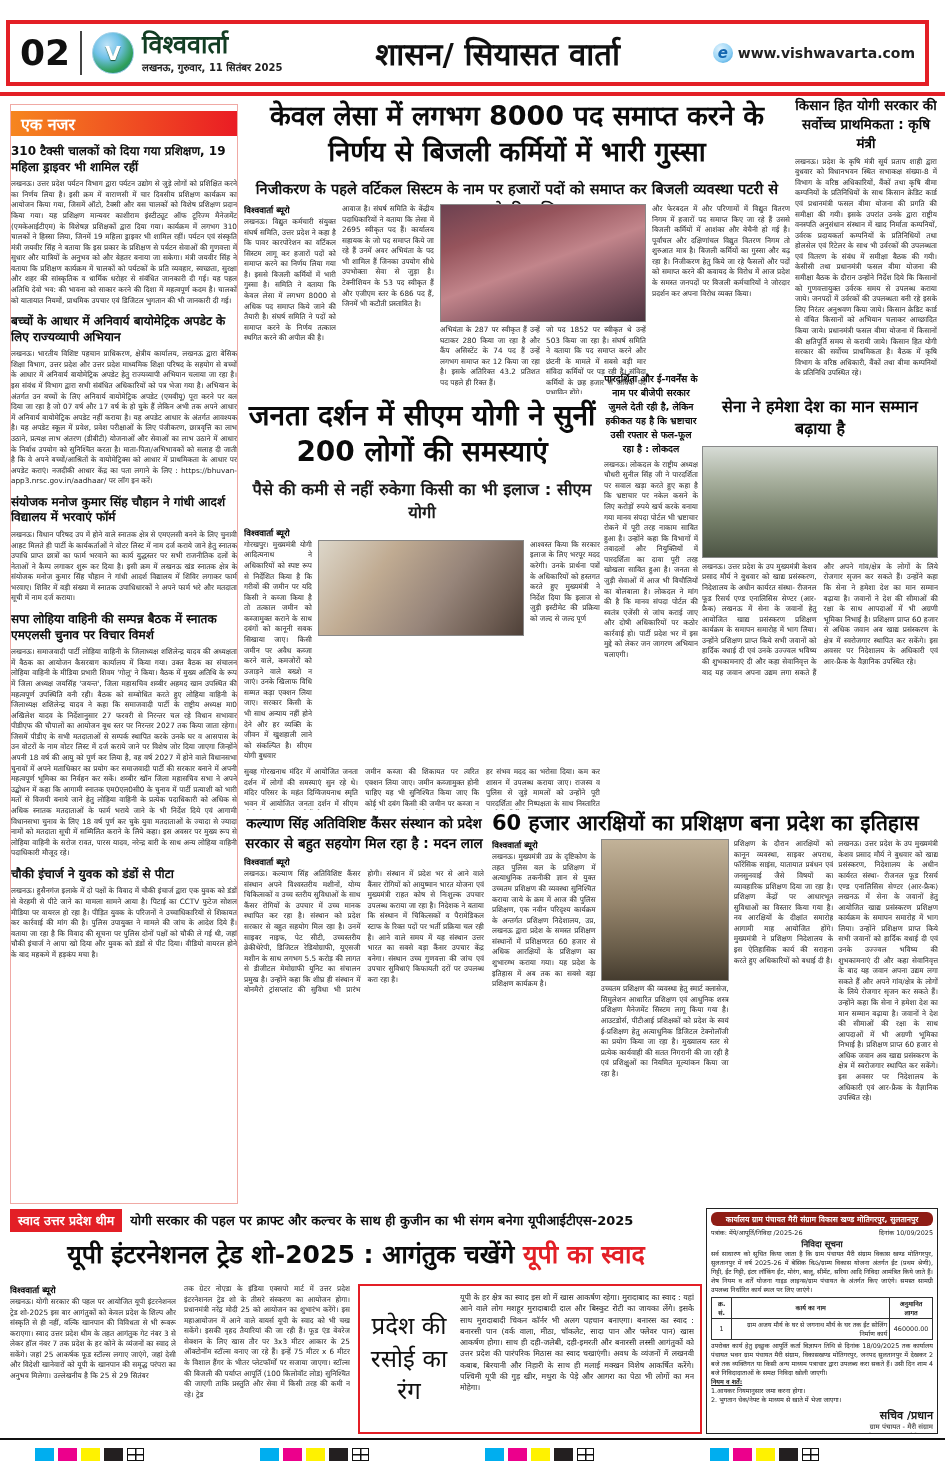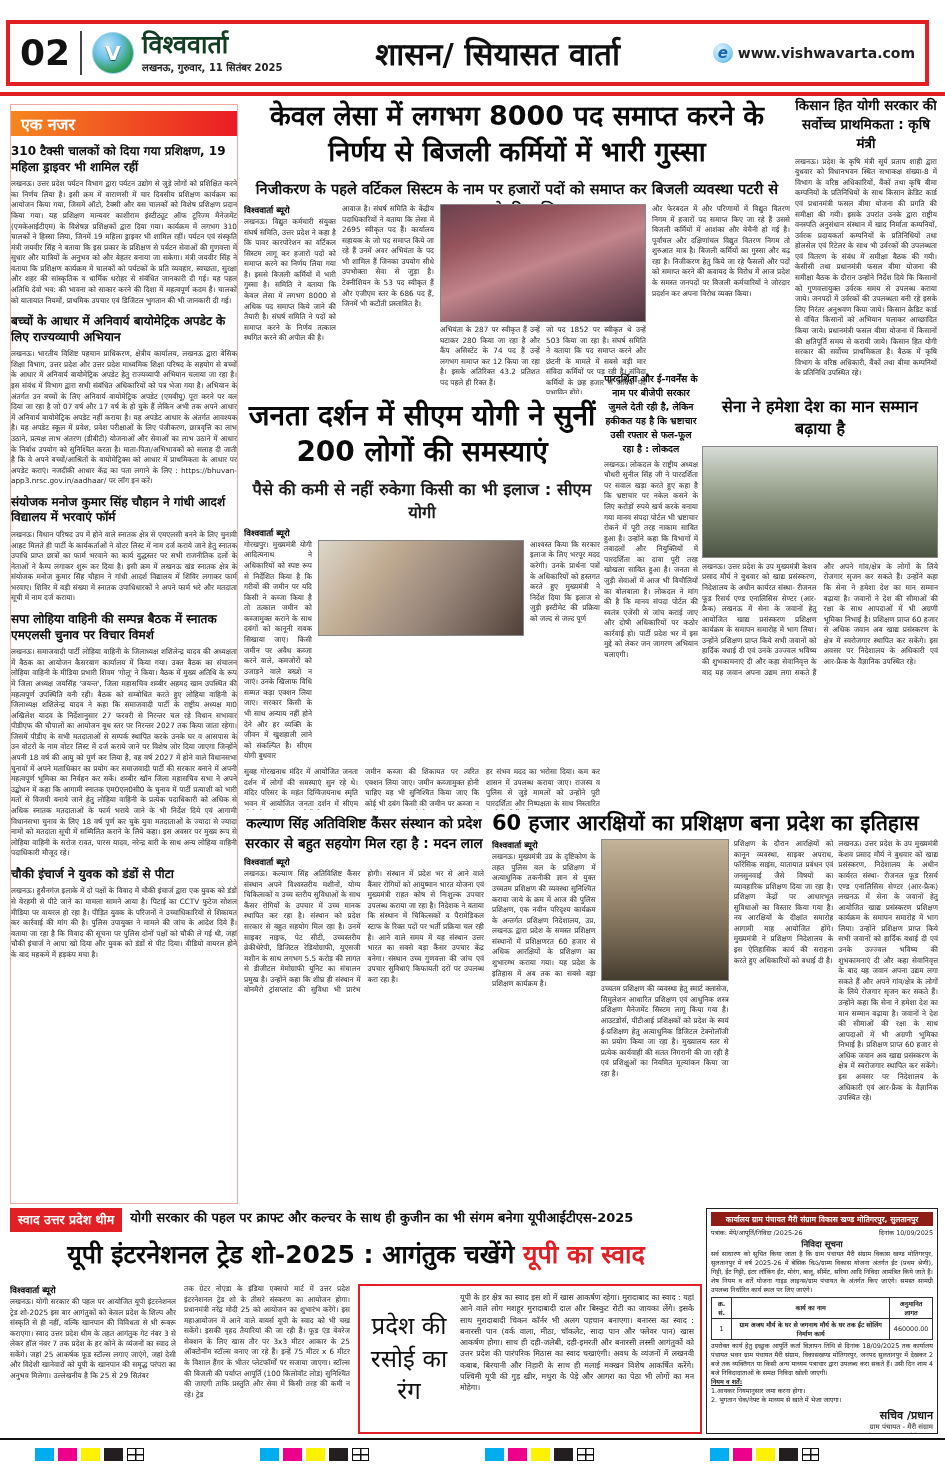--- a/index.html
+++ b/index.html
@@ -44,31 +44,31 @@
   .lokdal{left:604px;top:372px;width:94px;height:438px;overflow:hidden;}
   .lokdal h4{margin:0 0 4px 0;font-size:9.3px;line-height:1.5;text-align:center;color:#0b0b0b;}
   .sena{left:702px;top:396px;width:236px;height:414px;overflow:hidden;}
   .sena h3{margin:0 0 5px 0;font-size:16px;line-height:1.4;text-align:center;color:#0b0b0b;}
   .kalyan{left:244px;top:814px;width:240px;height:388px;overflow:hidden;}
   .kalyan h3{margin:0 0 3px 0;font-size:13.5px;line-height:1.45;text-align:center;color:#0b0b0b;}
   .police{left:492px;top:810px;width:446px;height:392px;overflow:hidden;}
   .police h2{margin:0 0 3px 0;font-size:21px;line-height:1.25;color:#0b0b0b;}
   .police-row{display:flex;gap:5px;}
   
-  .kicker{left:10px;top:1208px;width:692px;height:24px;display:flex;gap:8px;}
+  .kicker{left:10px;top:1208px;width:692px;height:24px;display:flex;align-items:center;gap:8px;}
   .kicker-badge{background:#e31f26;color:#fff;font-weight:bold;font-size:12.5px;padding:3px 8px;}
   .kicker-text{font-size:13px;font-weight:bold;color:#111;}
   .trade-h{left:10px;top:1236px;width:692px;text-align:center;font-size:25px;font-weight:bold;color:#0b0b0b;}
   .trade-red{color:#e31f26;}
   .trade-body{left:10px;top:1284px;width:692px;height:152px;display:flex;gap:8px;overflow:hidden;}
   .trade-box{border:2px solid #e31f26;box-sizing:border-box;display:flex;gap:8px;padding:6px;}
   .rasoi{font-size:24px;font-weight:normal;line-height:1.35;color:#111;width:86px;text-align:center;align-self:center;}
   
   .notice{left:706px;top:1208px;width:232px;height:226px;border:1.5px solid #222;box-sizing:border-box;padding:3px 4px;overflow:hidden;background:#fff;}
-  .notice-head{background:#8f1d15;color:#fff;font-size:7.6px;font-weight:bold;text-align:center;padding:2px 1px;}
+  .notice-head{background:#8f1d15;color:#fff;font-size:7.6px;font-weight:bold;text-align:center;padding:2px 1px;border-radius:6px;}
   .notice-ref{display:flex;justify-content:space-between;font-size:6.4px;margin-top:2px;}
   .notice-title{text-align:center;font-weight:bold;font-size:8.5px;margin:1px 0;}
   .tiny{font-size:6.4px;line-height:1.4;text-align:justify;color:#222;}
   .ntable{width:100%;border-collapse:collapse;margin:2px 0;font-size:6.4px;}
   .ntable th,.ntable td{border:1px solid #333;padding:1px 2px;text-align:center;}
   .sign{text-align:right;margin-top:2px;}
   .sign .s1{font-size:11px;font-weight:bold;}
   .sign .s2{font-size:7px;line-height:1.5;}
   
   .bottom-line{left:0;top:1438px;width:945px;height:2px;background:#111;}
@@ -228,21 +228,21 @@
     <div class="tiny">सर्व साधारण को सूचित किया जाता है कि ग्राम पंचायत मैरी संग्राम विकास खण्ड मोतिगरपुर, सुलतानपुर में वर्ष 2025-26 में बेसिक विస/ग्राम्य विकास योजना अंतर्गत ईंट (प्रथम श्रेणी), गिट्टी, ईंट गिट्टी, इंटर लॉकिंग ईंट, मोरंग, बालू, सीमेंट, सरिया आदि निविदा आमंत्रित किये जाते हैं। शेष नियम व शर्तें योजना गाइड लाइन्स/ग्राम पंचायत के अंतर्गत किए जाएंगे। समस्त सामग्री उपलब्ध निर्धारित कार्य स्थल पर लिए जाएंगे।</div>
     <table class="ntable">
       <tbody>
           <tr>
         <th>क्र. सं.</th>
         <th>कार्य का नाम</th>
         <th>अनुमानित लागत</th>
       </tr>
       <tr>
         <td>1</td>
-        <td style="text-align:center;font-weight:bold;">ग्राम अजय मौर्य के घर से जगनाथ मौर्य के घर तक ईंट सोलिंग निर्माण कार्य</td>
+        <td style="text-align:right;">ग्राम अजय मौर्य के घर से जगनाथ मौर्य के घर तक ईंट सोलिंग निर्माण कार्य</td>
         <td>460000.00</td>
       </tr>
     </tbody>
       </table>
     <div class="tiny">उपरोक्त कार्य हेतु इच्छुक आपूर्ति कर्ता विज्ञापन तिथि से दिनांक 18/09/2025 तक कार्यालय पंचायत भवन ग्राम पंचायत मैरी संग्राम, विकासखण्ड मोतिगरपुर, जनपद सुलतानपुर में देखकर 2 बजे तक व्यक्तिगत या किसी अन्य माध्यम पत्राचार द्वारा उपलब्ध करा सकते हैं। उसी दिन शाम 4 बजे निविदादाताओं के समक्ष निविदा खोली जाएगी।</div>
     <div class="tiny" style="font-weight:bold;text-decoration:underline;">नियम व शर्तें:</div>
     <div class="tiny">1.आयकर नियमानुसार जमा करना होगा।</div>
     <div class="tiny">2. भुगतान चेक/नेफ्ट के माध्यम से खाते में भेजा जाएगा।</div>
     <div class="sign">
       <div class="s1">सचिव /प्रधान</div>

